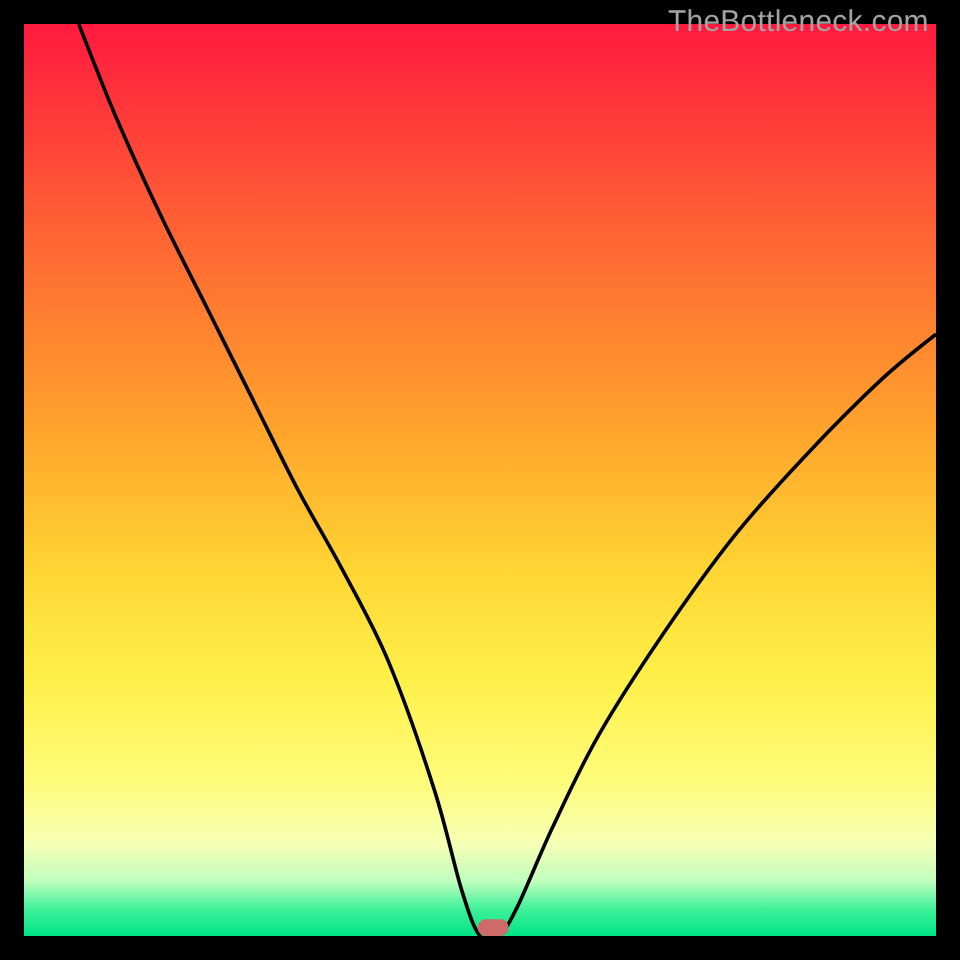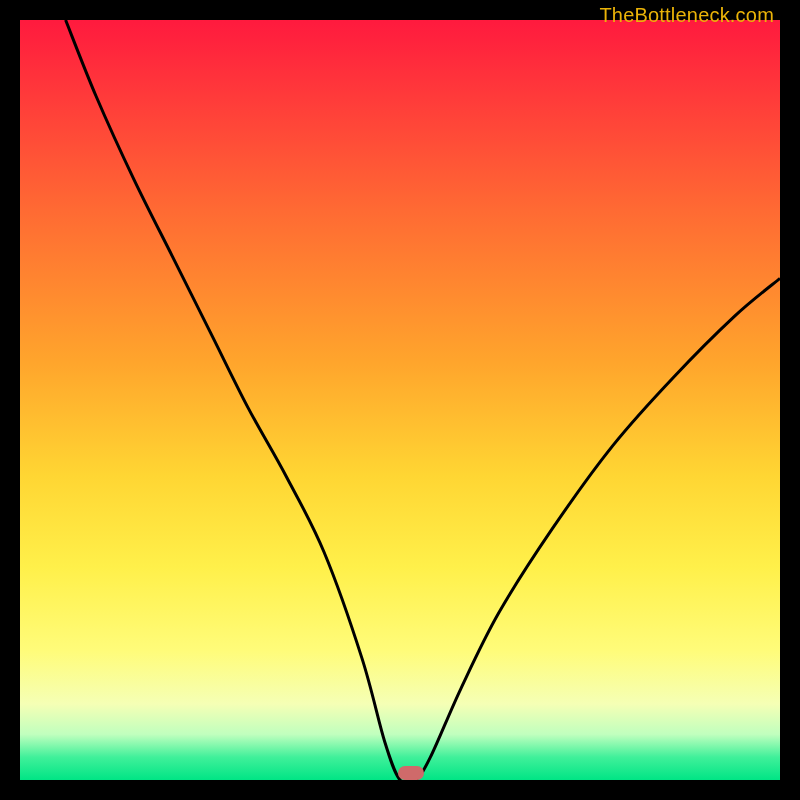--- a/index.html
+++ b/index.html
@@ -33,22 +33,22 @@
       #f5ffb5 90%,
       #c0ffbe 94%,
       #40f09a 97%,
       #00e585 100%
     );
   }
   .watermark {
     position: absolute;
     top: 4px;
     right: 26px;
-    color: #eab308;
-    font-size: 20px;
+    color: #a3a3a3;
+    font-size: 25px;
     font-weight: 500;
     letter-spacing: 0.2px;
   }
   svg.curve {
     position: absolute;
     left: 0; top: 0;
     width: 760px;
     height: 760px;
   }
   .marker {

